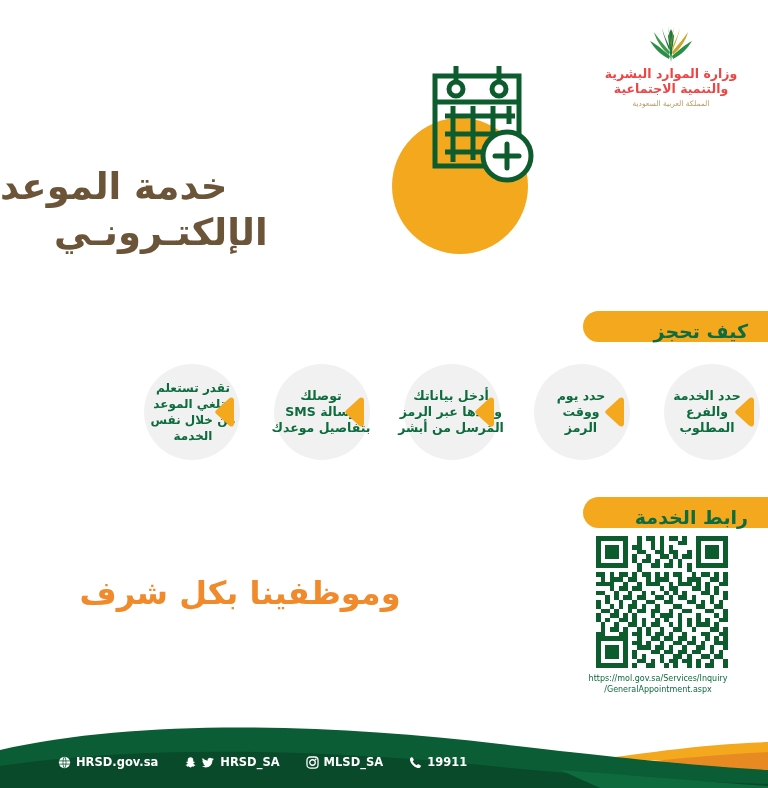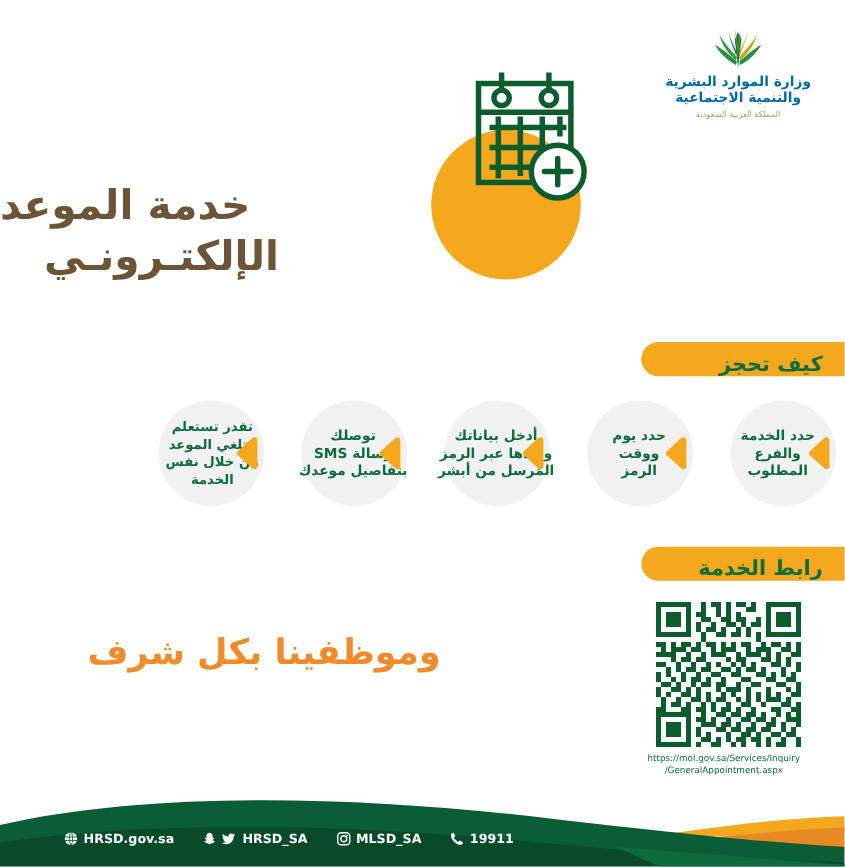--- a/index.html
+++ b/index.html
@@ -17,21 +17,21 @@
   }
 
   
   .logo-block {
     position:absolute; top:24px; right:22px;
     width:150px; text-align:center;
     direction:rtl;
   }
   .logo-palm { display:block; margin:0 auto 4px auto; }
   .logo-line1, .logo-line2 {
-    color:#0369a1; font-weight:bold; font-size:12.5px;
+    color:#ef4444; font-weight:bold; font-size:12.5px;
     line-height:15px; letter-spacing:0px;
   }
   .logo-sub {
     color:#b99a63; font-size:7.5px; line-height:11px;
     margin-top:2px; letter-spacing:0.4px;
   }
 
   
   .hero-circle {
     position:absolute;
@@ -47,21 +47,21 @@
     left:0; top:164px; width:470px;
     text-align:left;
     direction:rtl;
     color:#6B5437;
     font-weight:bold;
     font-size:37px;
     line-height:46px;
     letter-spacing:-0.5px;
     z-index:3;
   }
-  .hero-title .l2 { display:block; padding-left:40px; }
+  .hero-title .l2 { display:block; padding-left:54px; }
 
   
   .banner {
     position:absolute;
     height:31px;
     background:#F4A81D;
     border-radius:16px 0 0 16px;
     display:flex; align-items:flex-end; justify-content:flex-start;
     padding:0 20px 0 30px;
     color:#0c6b3f;
@@ -110,21 +110,21 @@
     position:absolute;
     right:4px; top:50%;
     transform:translateY(-50%);
     z-index:3;
   }
   .step-gap { width:34px; }
 
   
   .qr-wrap {
     position:absolute;
-    right:36px; top:547px;
+    right:36px; top:536px;
     width:148px;
     text-align:center;
   }
   .qr-code { display:block; }
   .qr-url {
     margin-top:5px;
     color:#0d6b3d;
     font-size:8px;
     line-height:11px;
     direction:ltr;

